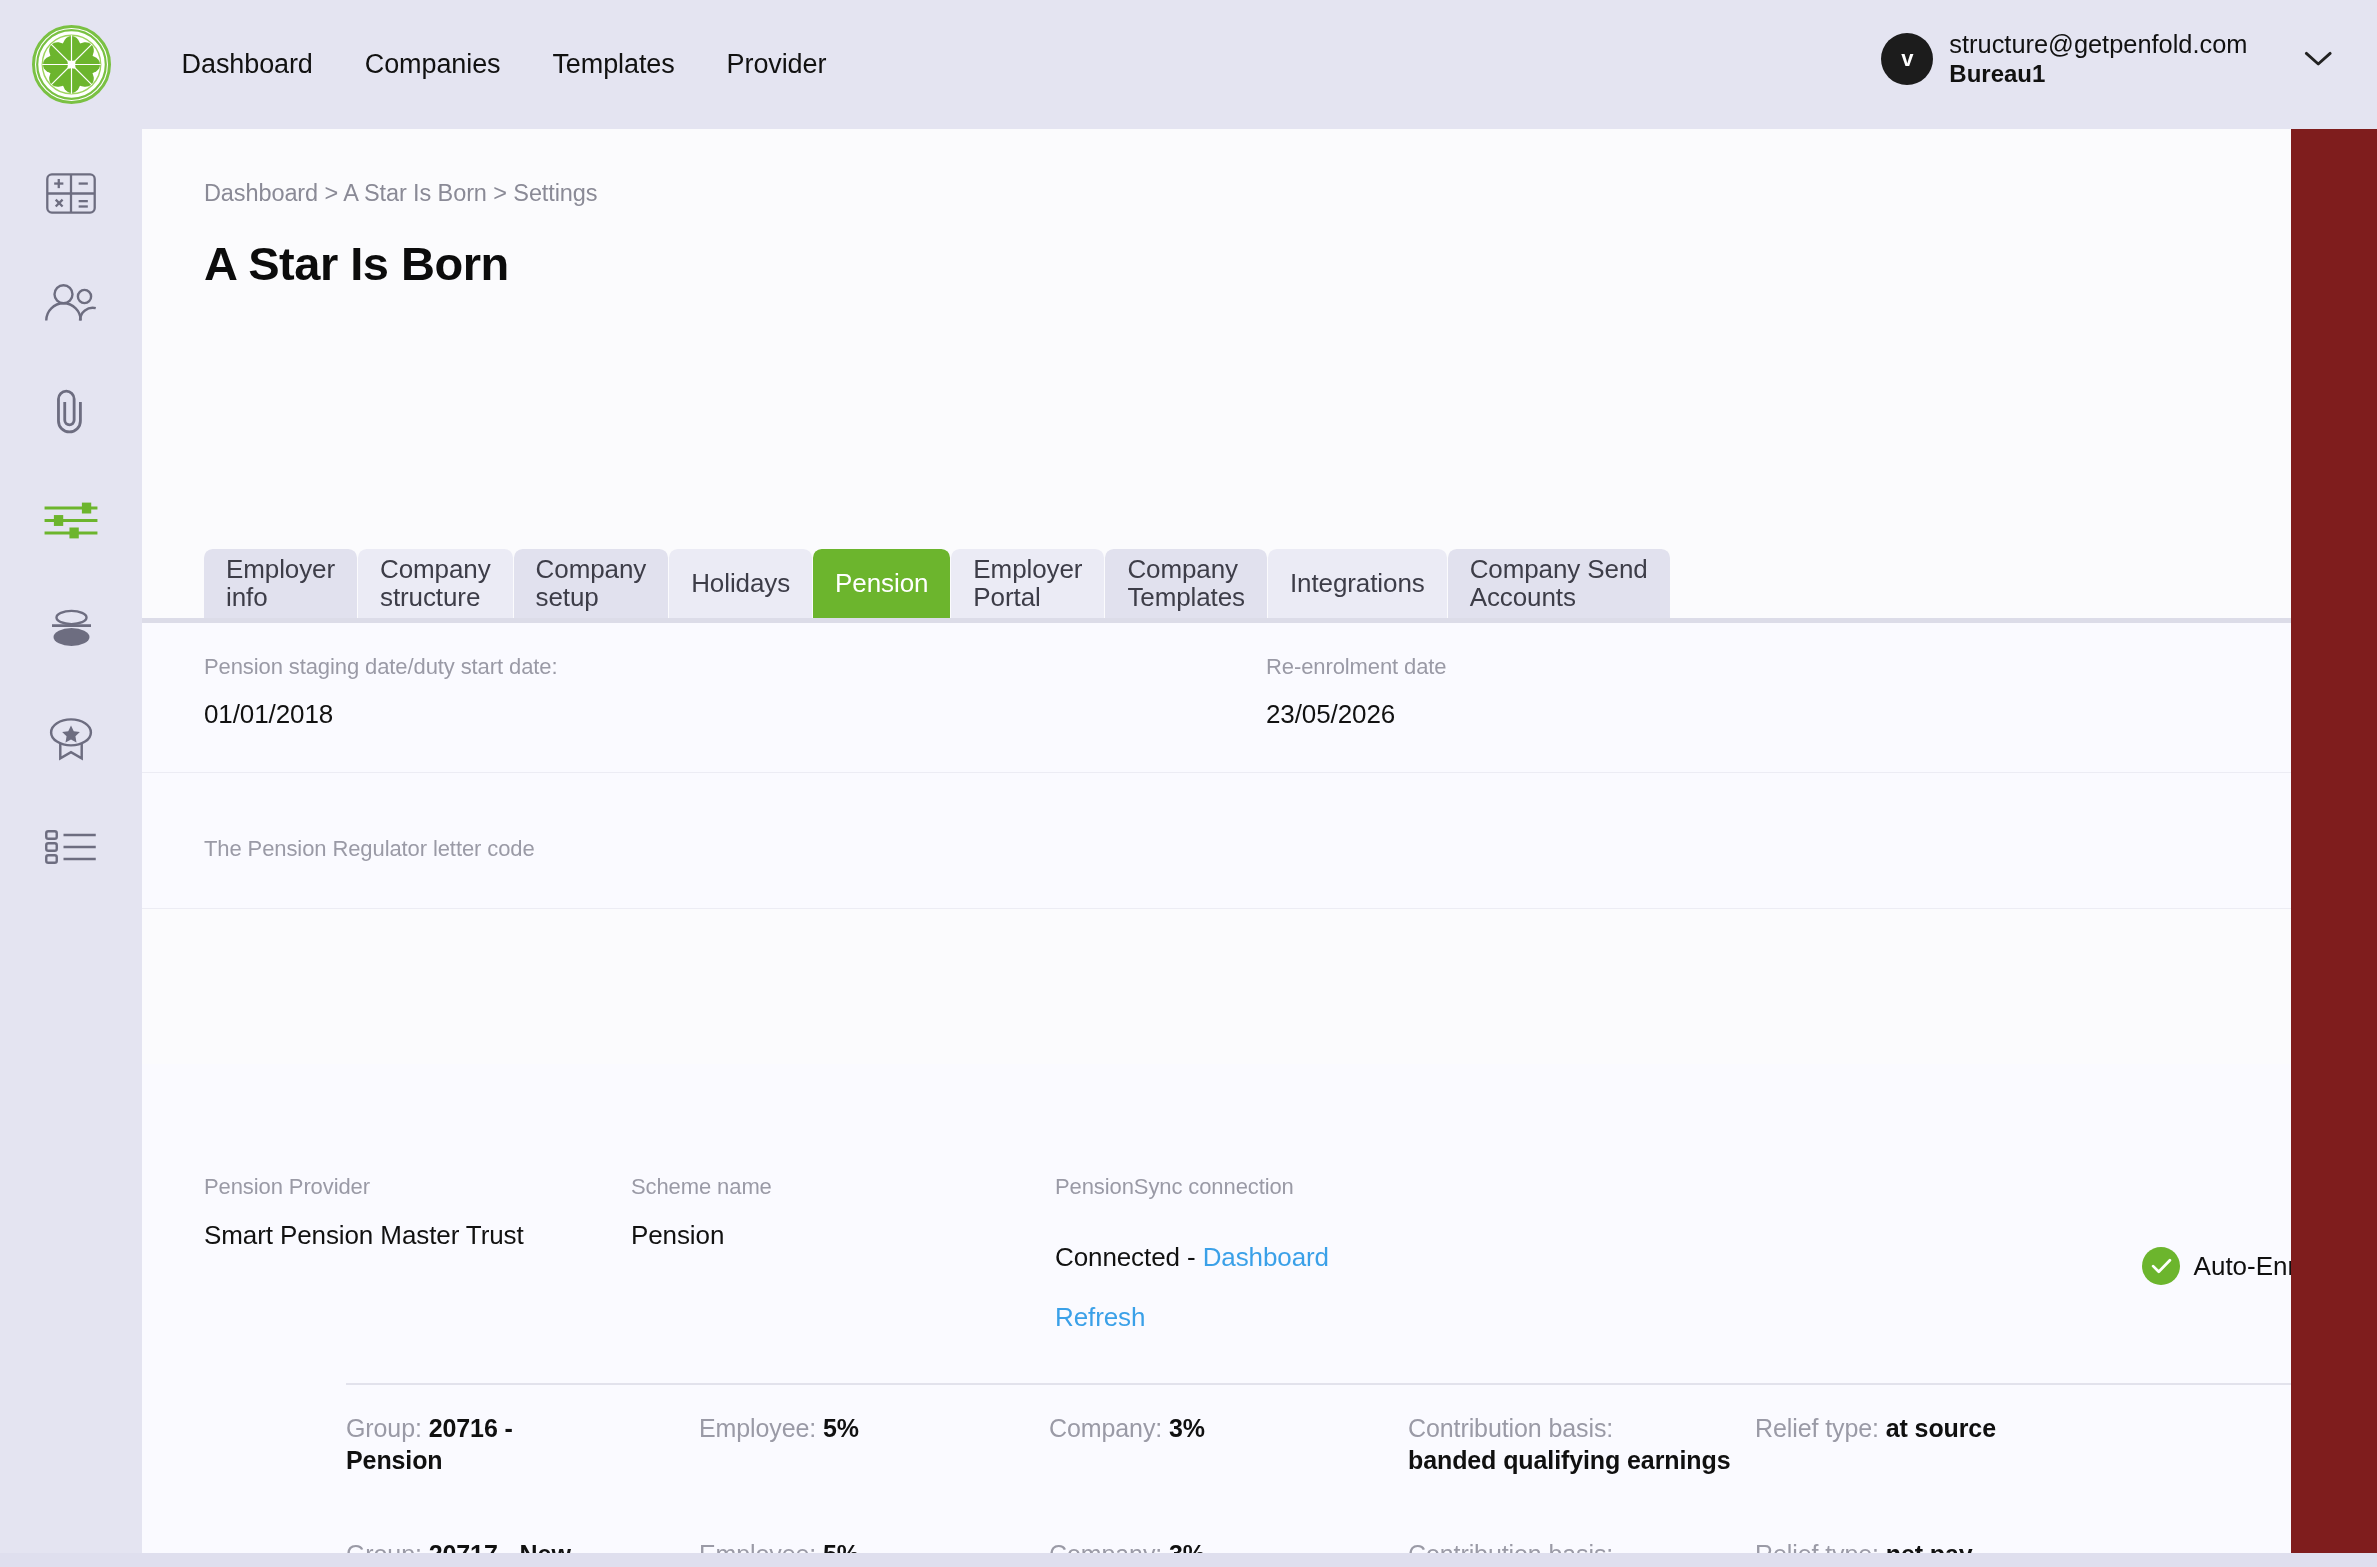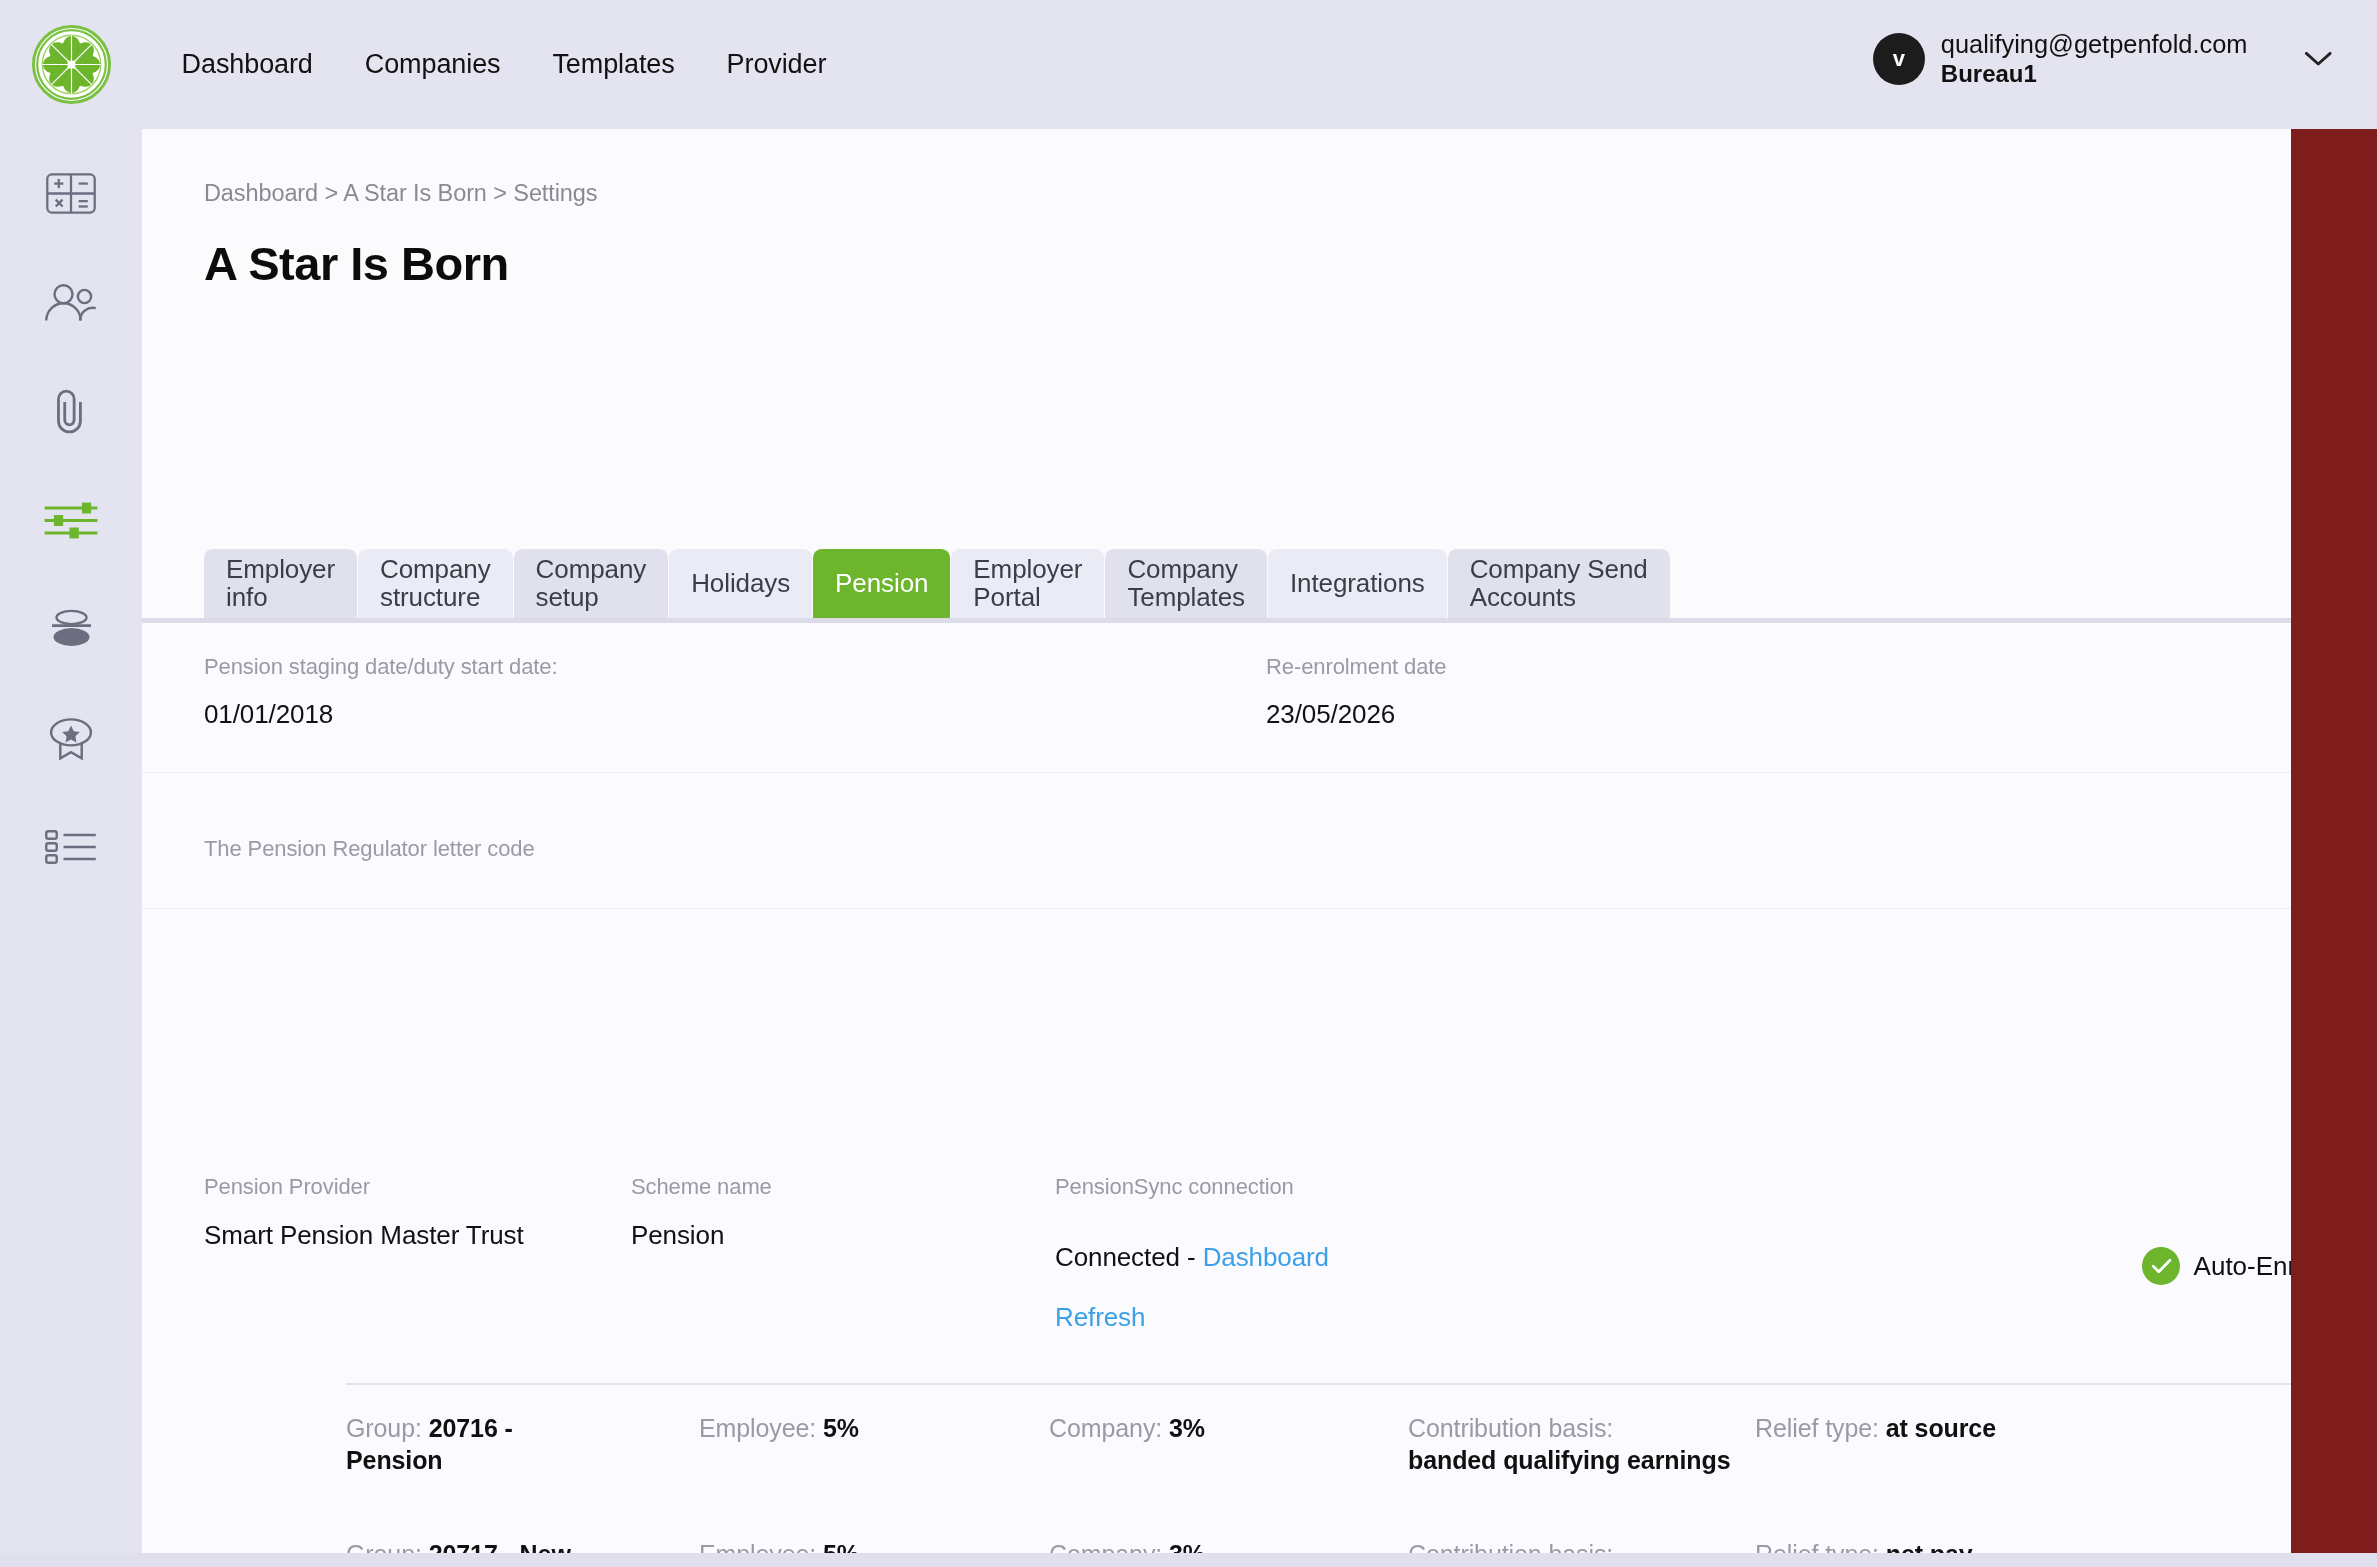--- a/index.html
+++ b/index.html
@@ -291,21 +291,21 @@
     <nav class="topnav">
       <a href="#">Dashboard</a>
       <a href="#">Companies</a>
       <a href="#">Templates</a>
       <a href="#">Provider</a>
     </nav>
 
     <div class="account">
       <div class="avatar">v</div>
       <div class="acct-text">
-        <div class="acct-email">qualifying@getpenfold.com</div>
+        <div class="acct-email">structure@getpenfold.com</div>
         <div class="acct-org">Bureau1</div>
       </div>
       <div class="chev">
         <svg width="28.5" height="18.6" viewBox="0 0 24 14" aria-hidden="true">
           <path d="M2 2 L12 11 L22 2" fill="none" stroke="#222" stroke-width="2.4" stroke-linecap="round" stroke-linejoin="round"></path>
         </svg>
       </div>
     </div>
   </div>
 

